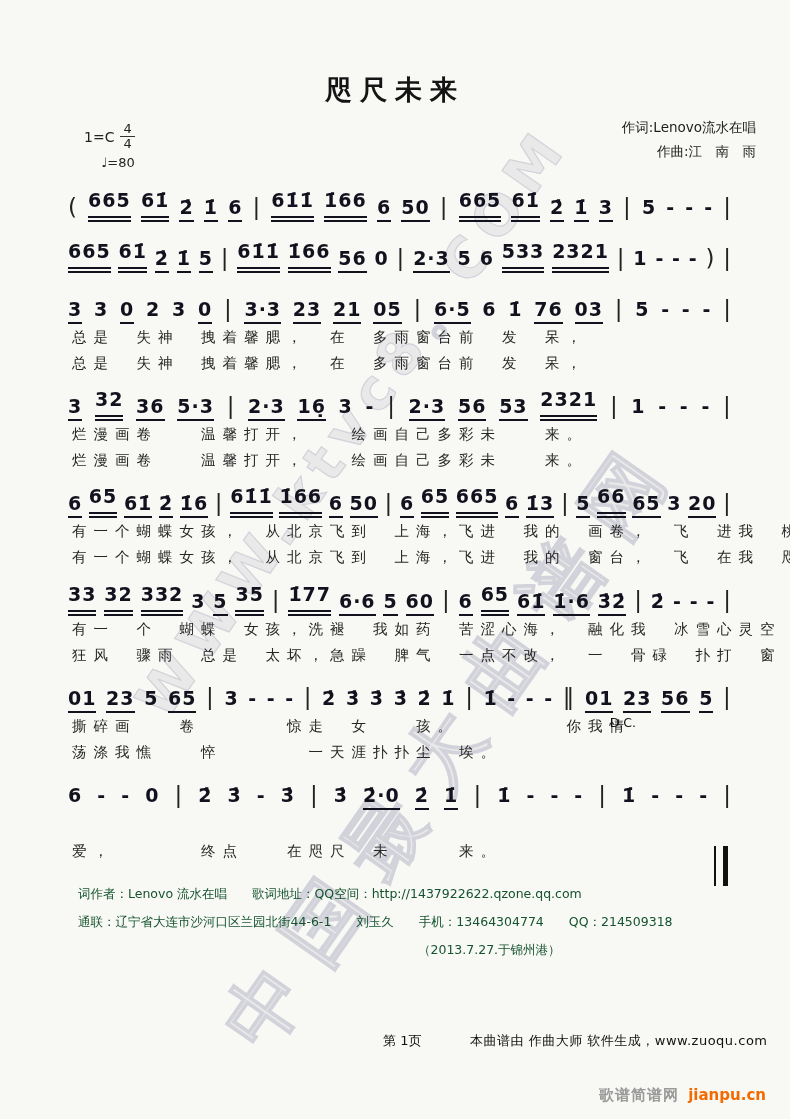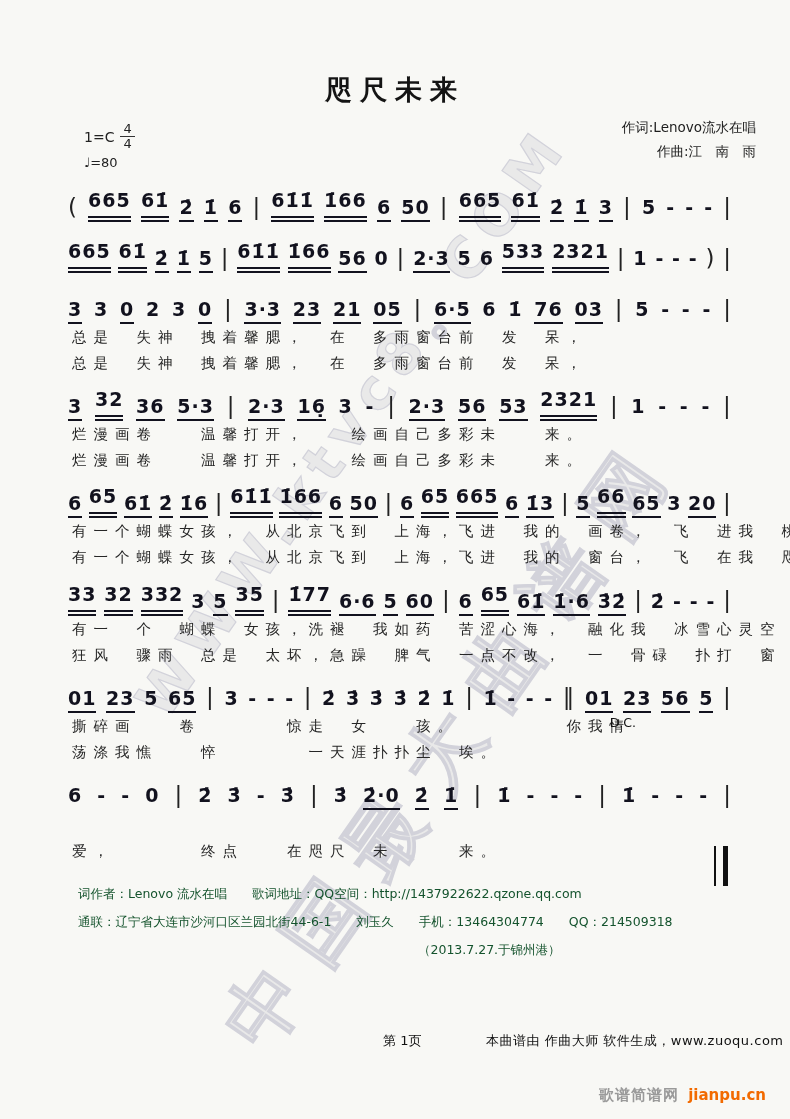--- a/index.html
+++ b/index.html
@@ -19,21 +19,21 @@
 
   .title{margin:0;padding-top:72px;text-align:center;font-size:27px;font-weight:600;
          letter-spacing:8px;color:#141414;font-family:"DejaVu Serif","Liberation Serif",serif;}
 
   .meta-row{position:relative;height:62px;margin-top:14px;}
   .keyblock{position:absolute;left:84px;top:0;font-size:14px;color:#222;}
   .keysig{display:inline-block;vertical-align:middle;}
   .frac{display:inline-block;vertical-align:middle;margin-left:6px;text-align:center;}
   .frac .fr-top{display:block;line-height:1.1;font-size:13px;border-bottom:1px solid #333;padding:0 3px;}
   .frac .fr-bot{display:block;line-height:1.1;font-size:13px;padding:0 3px;}
-  .tempo{margin-top:3px;font-size:13px;color:#222;}
+  .tempo{margin-top:3px;font-size:13px;color:#222;text-align:right;}
   .credits{position:absolute;right:34px;top:-6px;text-align:right;font-size:13.5px;
            line-height:1.75;color:#1c1c1c;margin-left:21px;}
 
   .score{padding:2px 58px 0 68px;}
   .system{position:relative;}
   .notation{display:flex;justify-content:space-between;align-items:flex-end;
             font-weight:bold;font-size:19px;color:#12121e;height:36px;}
   .tok{white-space:nowrap;letter-spacing:1px;padding-bottom:4px;line-height:1.1;}
   .tok.u1{border-bottom:2px solid #12121e;padding-bottom:2px;}
   .tok.u2{border-bottom:6px double #12121e;padding-bottom:5px;}
@@ -46,21 +46,21 @@
   .dc-mark{position:absolute;right:96px;top:38px;font-size:12.5px;font-weight:normal;color:#111;}
 
   .endbar{position:absolute;right:62px;top:846px;width:7px;height:40px;
           border-left:2px solid #111;border-right:5px solid #111;}
 
   .contact{padding:16px 0 0 78px;font-size:12.5px;color:#14532d;line-height:2.25;}
   .contact .c-date{padding-left:340px;}
 
   .page-footer{position:absolute;left:0;top:1032px;width:100%;font-size:13px;color:#111;}
   .page-no{position:absolute;left:383px;}
-  .generator{position:absolute;left:486px;letter-spacing:0.5px;}
+  .generator{position:absolute;left:470px;letter-spacing:0.5px;}
 
   .site-badge{position:absolute;right:24px;top:1086px;font-size:15px;font-weight:bold;}
   .site-name{color:#9a9a9a;letter-spacing:1px;}
   .site-domain{margin-left:4px;}
 </style>
 </head>
 <body>
 
 <div class="page">
 

